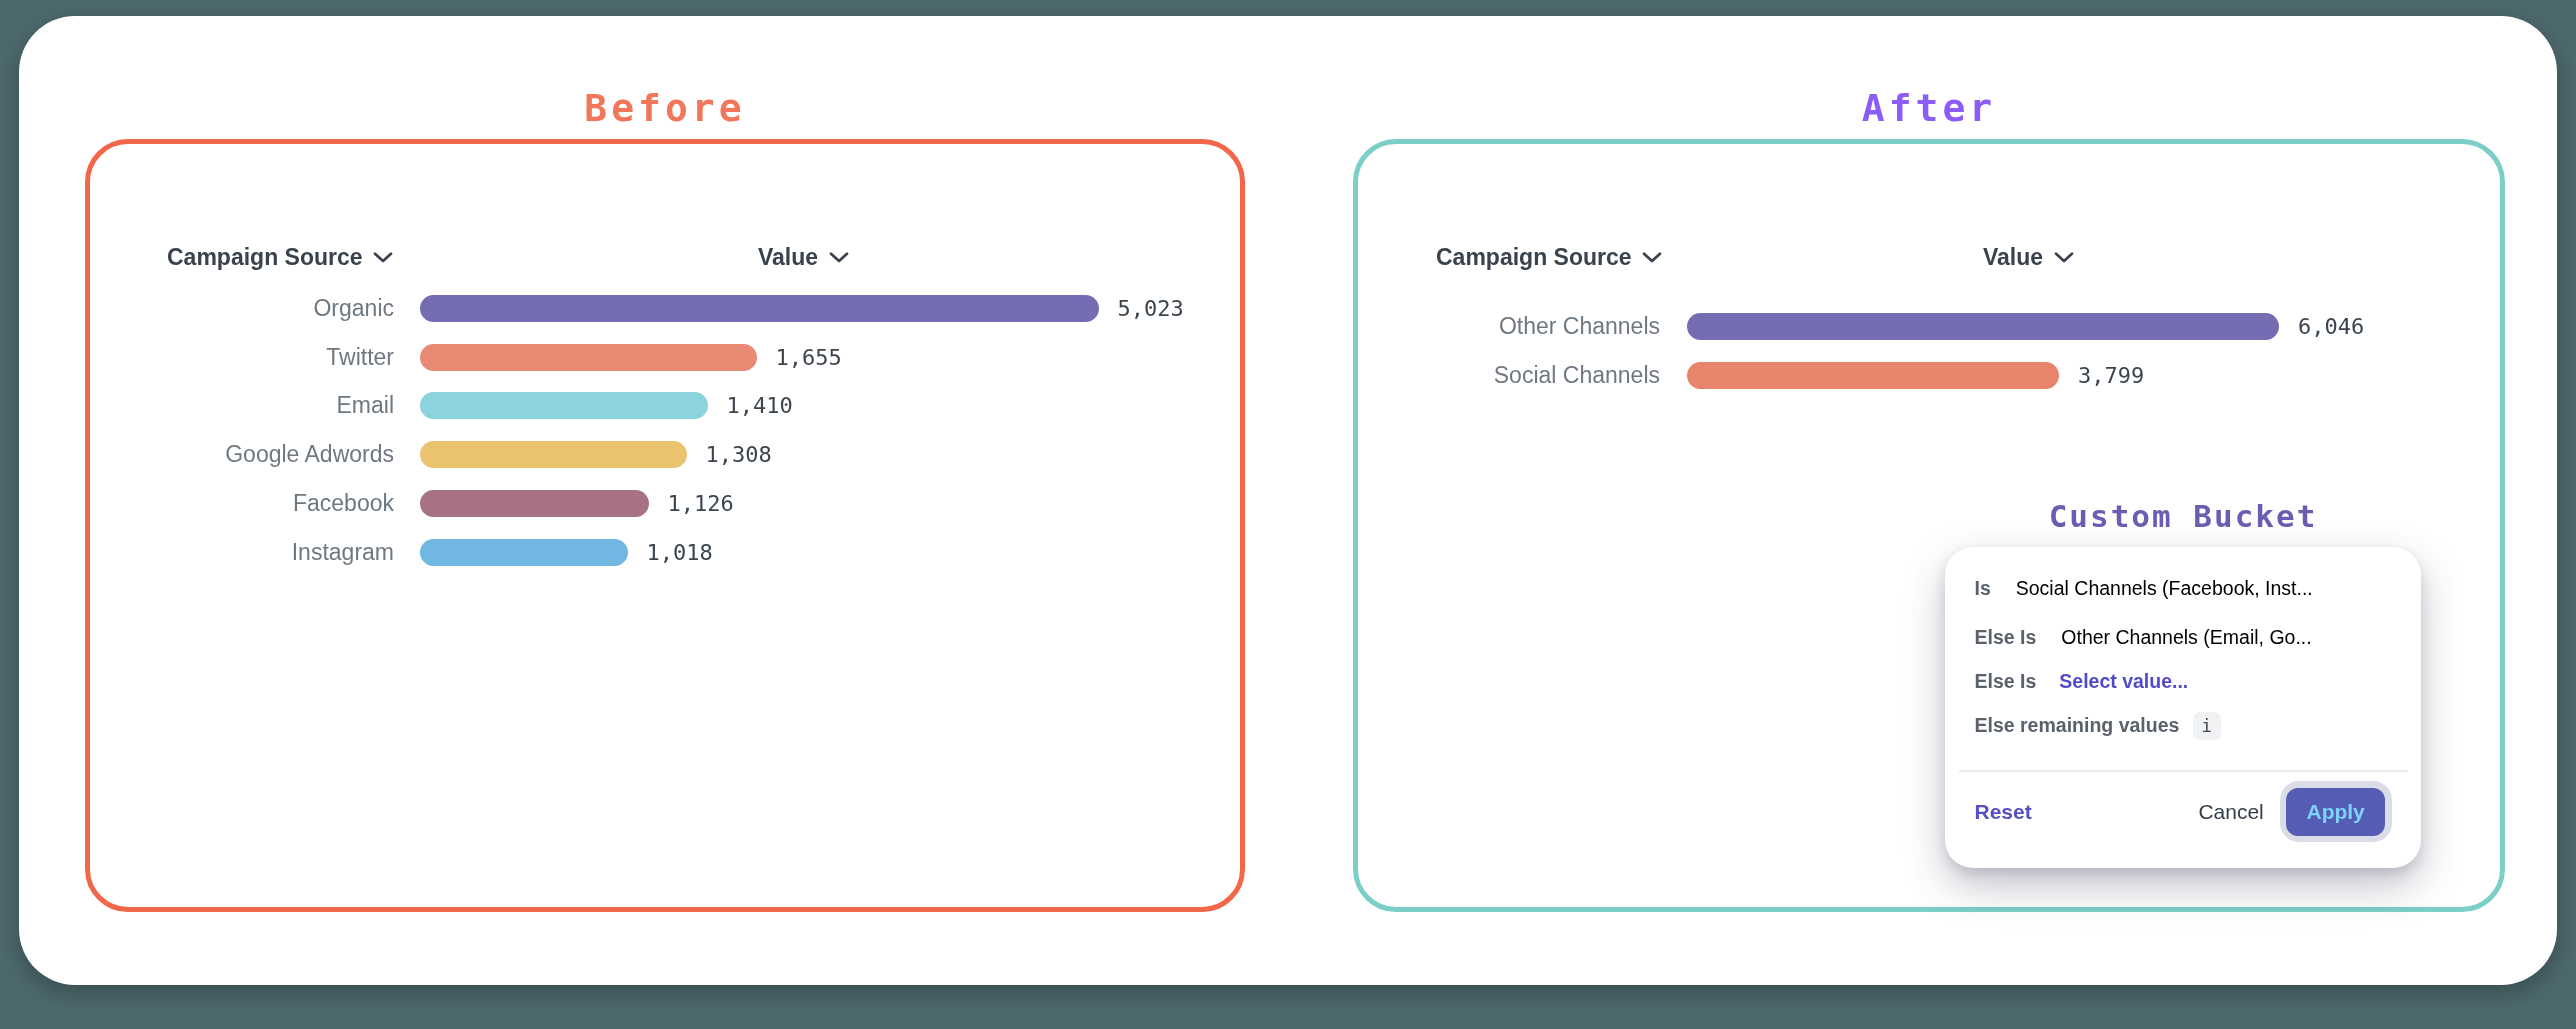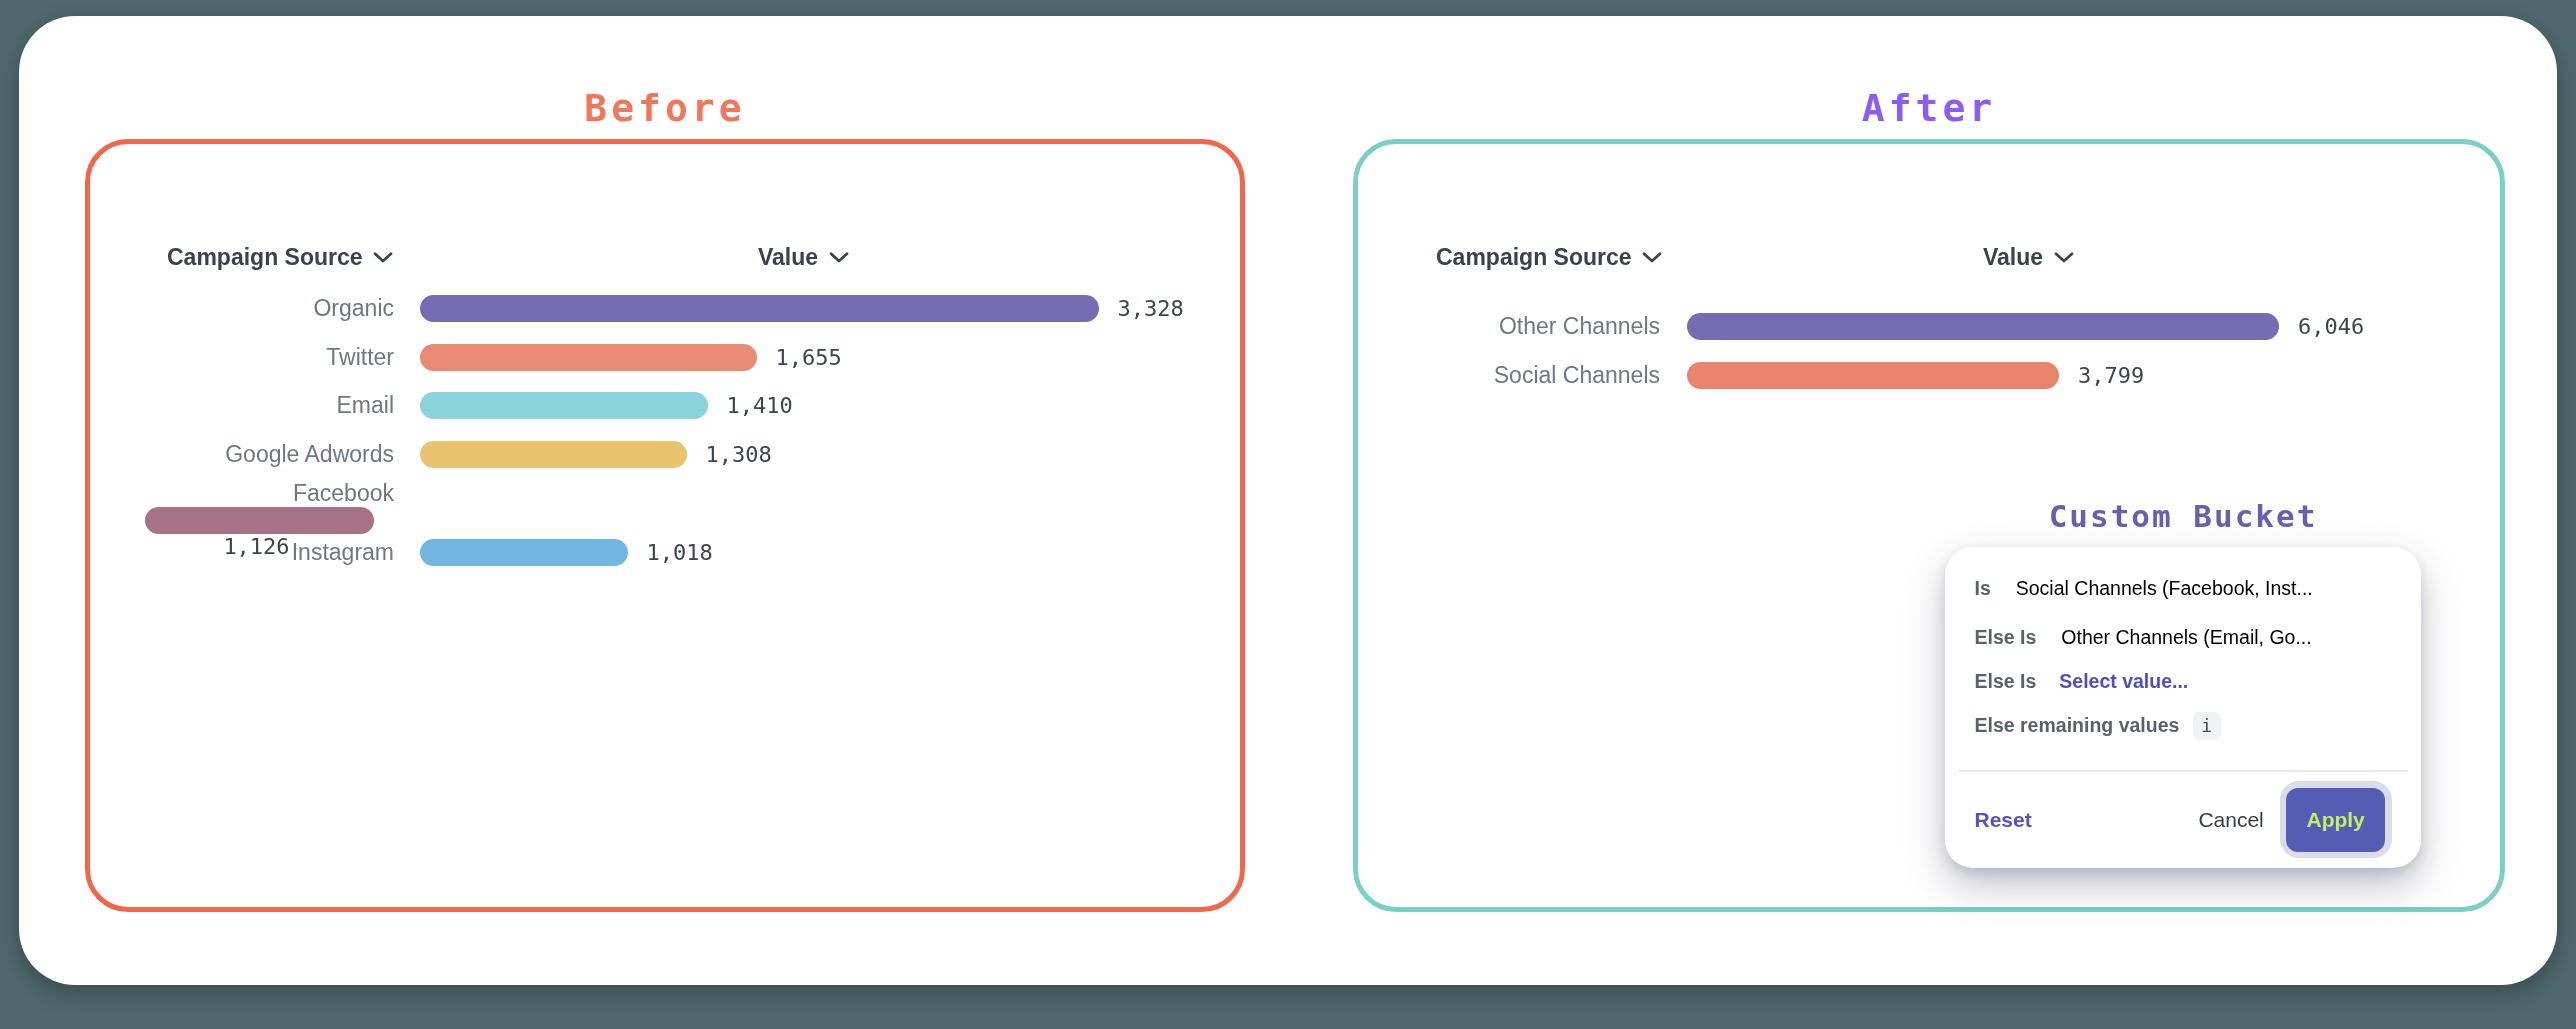--- a/index.html
+++ b/index.html
@@ -66,23 +66,23 @@
     font-family:"DejaVu Sans Mono",monospace;font-size:18px;color:#454E57;cursor:pointer;
   }
   .dlg-divider{height:1.3px;background:#E7E9EC;margin:31px -16px 0 -16px;}
   .dlg-footer{display:flex;align-items:center;margin-top:9.4px;justify-content:space-between;}
   .dlg-reset{font-size:21px;font-weight:700;color:#5750C5;cursor:pointer;}
   .dlg-cancel{margin-left:auto;font-size:21px;font-weight:400;color:#353E47;cursor:pointer;}
   .apply-ring{
     margin-left:16px;background:#DADDE7;border-radius:19px;padding:6.7px;display:inline-block;
   }
   .apply-btn{
-    display:block;border:none;background:#545CB4;color:#bef264;
+    display:block;border:none;background:#545CB4;color:#7dd3fc;
     font-family:"Liberation Sans",sans-serif;font-size:21px;font-weight:700;
-    height:64px;padding:0 20px;min-width:94px;border-radius:12px;cursor:pointer;
+    height:48px;padding:0 20px;min-width:94px;border-radius:12px;cursor:pointer;
   }
 </style>
 </head>
 <body>
 
 <div class="stage">
   <div class="card">
 
     <div class="panel-title before-title">Before</div>
     <div class="panel-title after-title">After</div>
@@ -112,38 +112,38 @@
     <div class="hdr" style="left:1964px;">
       <span>Value</span>
       <svg width="20" height="12.7" viewBox="0 0 30 19">
         <polyline points="3,4 15,15 27,4" fill="none" stroke="#39424D" stroke-width="4" stroke-linecap="round" stroke-linejoin="round"></polyline>
       </svg>
     </div>
 
     <div class="chart-row gap38" style="left:81px;top:279px;">
       <div class="row-label">Organic</div>
       <div class="row-bar" style="width: 679px; background: rgb(116, 109, 178);"></div>
-      <div class="row-value">3,328</div>
+      <div class="row-value">5,023</div>
     </div>
     <div class="chart-row gap38" style="left:81px;top:328px;">
       <div class="row-label">Twitter</div>
       <div class="row-bar" style="width: 337px; background: rgb(232, 138, 116);"></div>
       <div class="row-value">1,655</div>
     </div>
     <div class="chart-row gap38" style="left:81px;top:376px;">
       <div class="row-label">Email</div>
       <div class="row-bar" style="width: 288px; background: rgb(139, 211, 221);"></div>
       <div class="row-value">1,410</div>
     </div>
     <div class="chart-row gap38" style="left:81px;top:425px;">
       <div class="row-label">Google Adwords</div>
       <div class="row-bar" style="width: 267px; background: rgb(234, 195, 111);"></div>
       <div class="row-value">1,308</div>
     </div>
-    <div class="chart-row gap38" style="left:81px;top:464px;flex-direction:column;">
+    <div class="chart-row gap38" style="left:81px;top:474px;">
       <div class="row-label">Facebook</div>
       <div class="row-bar" style="width: 229px; background: rgb(168, 114, 134);"></div>
       <div class="row-value">1,126</div>
     </div>
     <div class="chart-row gap38" style="left:81px;top:523px;">
       <div class="row-label">Instagram</div>
       <div class="row-bar" style="width: 208px; background: rgb(112, 184, 226);"></div>
       <div class="row-value">1,018</div>
     </div>
 

